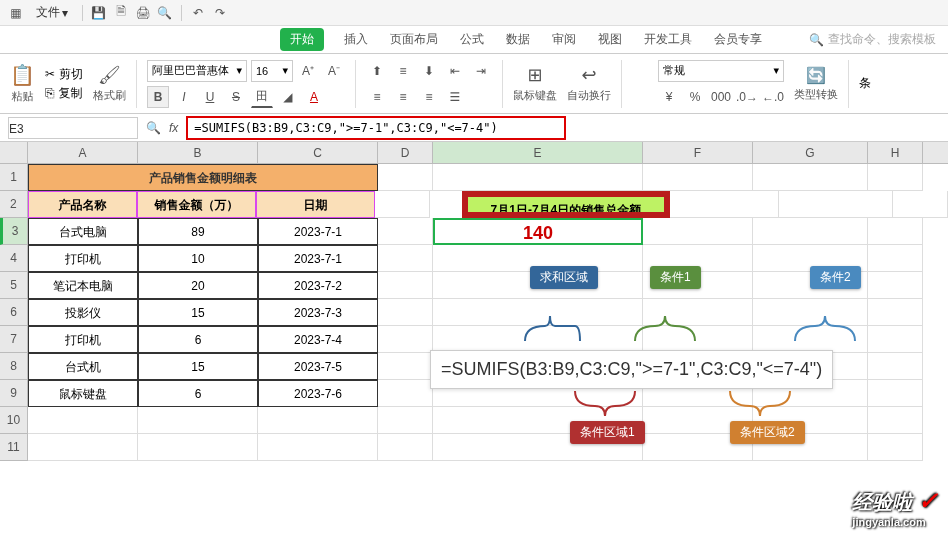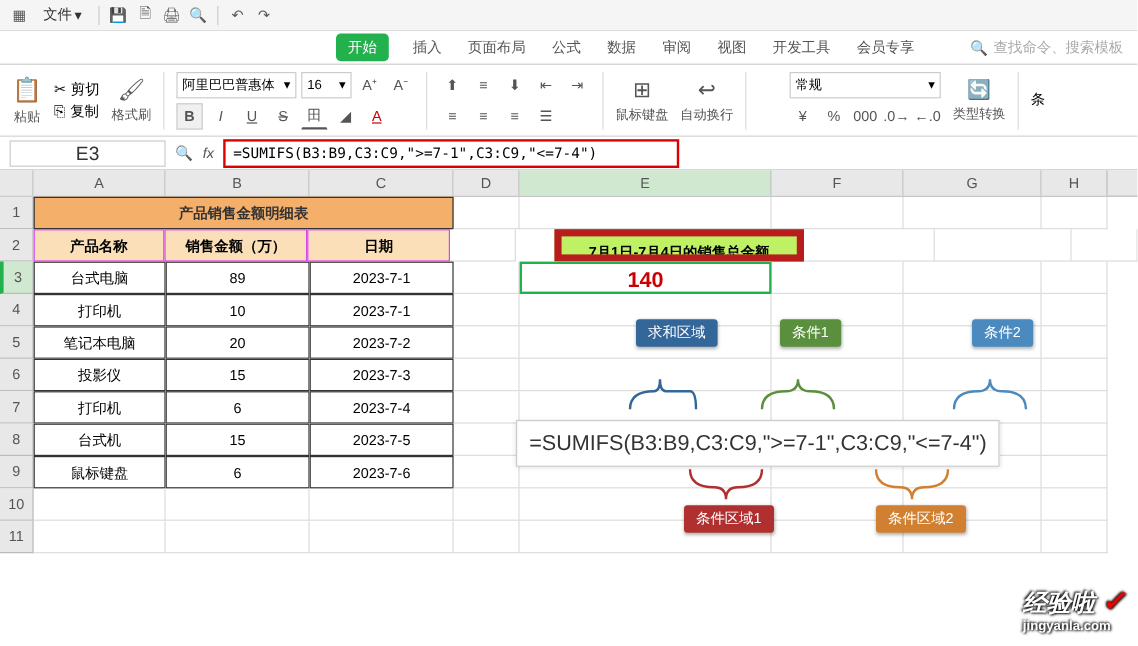--- a/index.html
+++ b/index.html
@@ -14,21 +14,21 @@
 .tabbar .search { position: absolute; right: 12px; color: #aaa; display: flex; align-items: center; gap: 4px; }
 .ribbon { height: 60px; border-bottom: 1px solid #ccc; display: flex; align-items: center; padding: 4px 10px; gap: 10px; background: #fff; }
 .ribbon-group { display: flex; flex-direction: column; align-items: center; gap: 2px; font-size: 11px; color: #555; }
 .ribbon-row { display: flex; align-items: center; gap: 4px; }
 .vsep { width: 1px; height: 48px; background: #ddd; }
 .font-select { border: 1px solid #ccc; height: 22px; padding: 0 4px; min-width: 100px; font-size: 11px; display: flex; align-items: center; justify-content: space-between; }
 .size-select { border: 1px solid #ccc; height: 22px; width: 42px; padding: 0 4px; font-size: 11px; display: flex; align-items: center; justify-content: space-between; }
 .btn-icon { width: 22px; height: 22px; border: 1px solid transparent; display: inline-flex; align-items: center; justify-content: center; color: #555; cursor: pointer; }
 .btn-icon.bold { font-weight: bold; border: 1px solid #ccc; background: #f0f0f0; }
 .cellref-row { height: 28px; display: flex; align-items: center; border-bottom: 1px solid #ccc; padding: 0 8px; gap: 8px; background: #fff; }
-.name-box { width: 130px; height: 22px; border: 1px solid #ccc; text-align: center; line-height: 22px; font-size: 16px; color: #333; }
+.name-box { width: 130px; height: 22px; border: 1px solid #ccc; line-height: 22px; font-size: 12px; color: #333; }
 .fx-icon { font-style: italic; color: #555; }
 .formula-box { flex: 1; height: 24px; border: 2px solid #d00; display: flex; align-items: center; padding: 0 6px; font-family: monospace; font-size: 12px; max-width: 380px; }
 .grid { position: relative; }
 .col-headers { display: flex; height: 22px; background: #e8e8e8; border-bottom: 1px solid #bbb; }
 .corner { width: 28px; border-right: 1px solid #bbb; background: #e8e8e8; }
 .col-h { border-right: 1px solid #bbb; text-align: center; line-height: 22px; color: #555; background: #e8e8e8; }
 .col-h.sel { background: #d0e8d0; }
 .row { display: flex; height: 27px; }
 .row-h { width: 28px; border-right: 1px solid #bbb; border-bottom: 1px solid #bbb; text-align: center; line-height: 27px; background: #e8e8e8; color: #555; }
 .row-h.sel { background: #d0e8d0; border-left: 3px solid #22b14c; width: 28px; }

